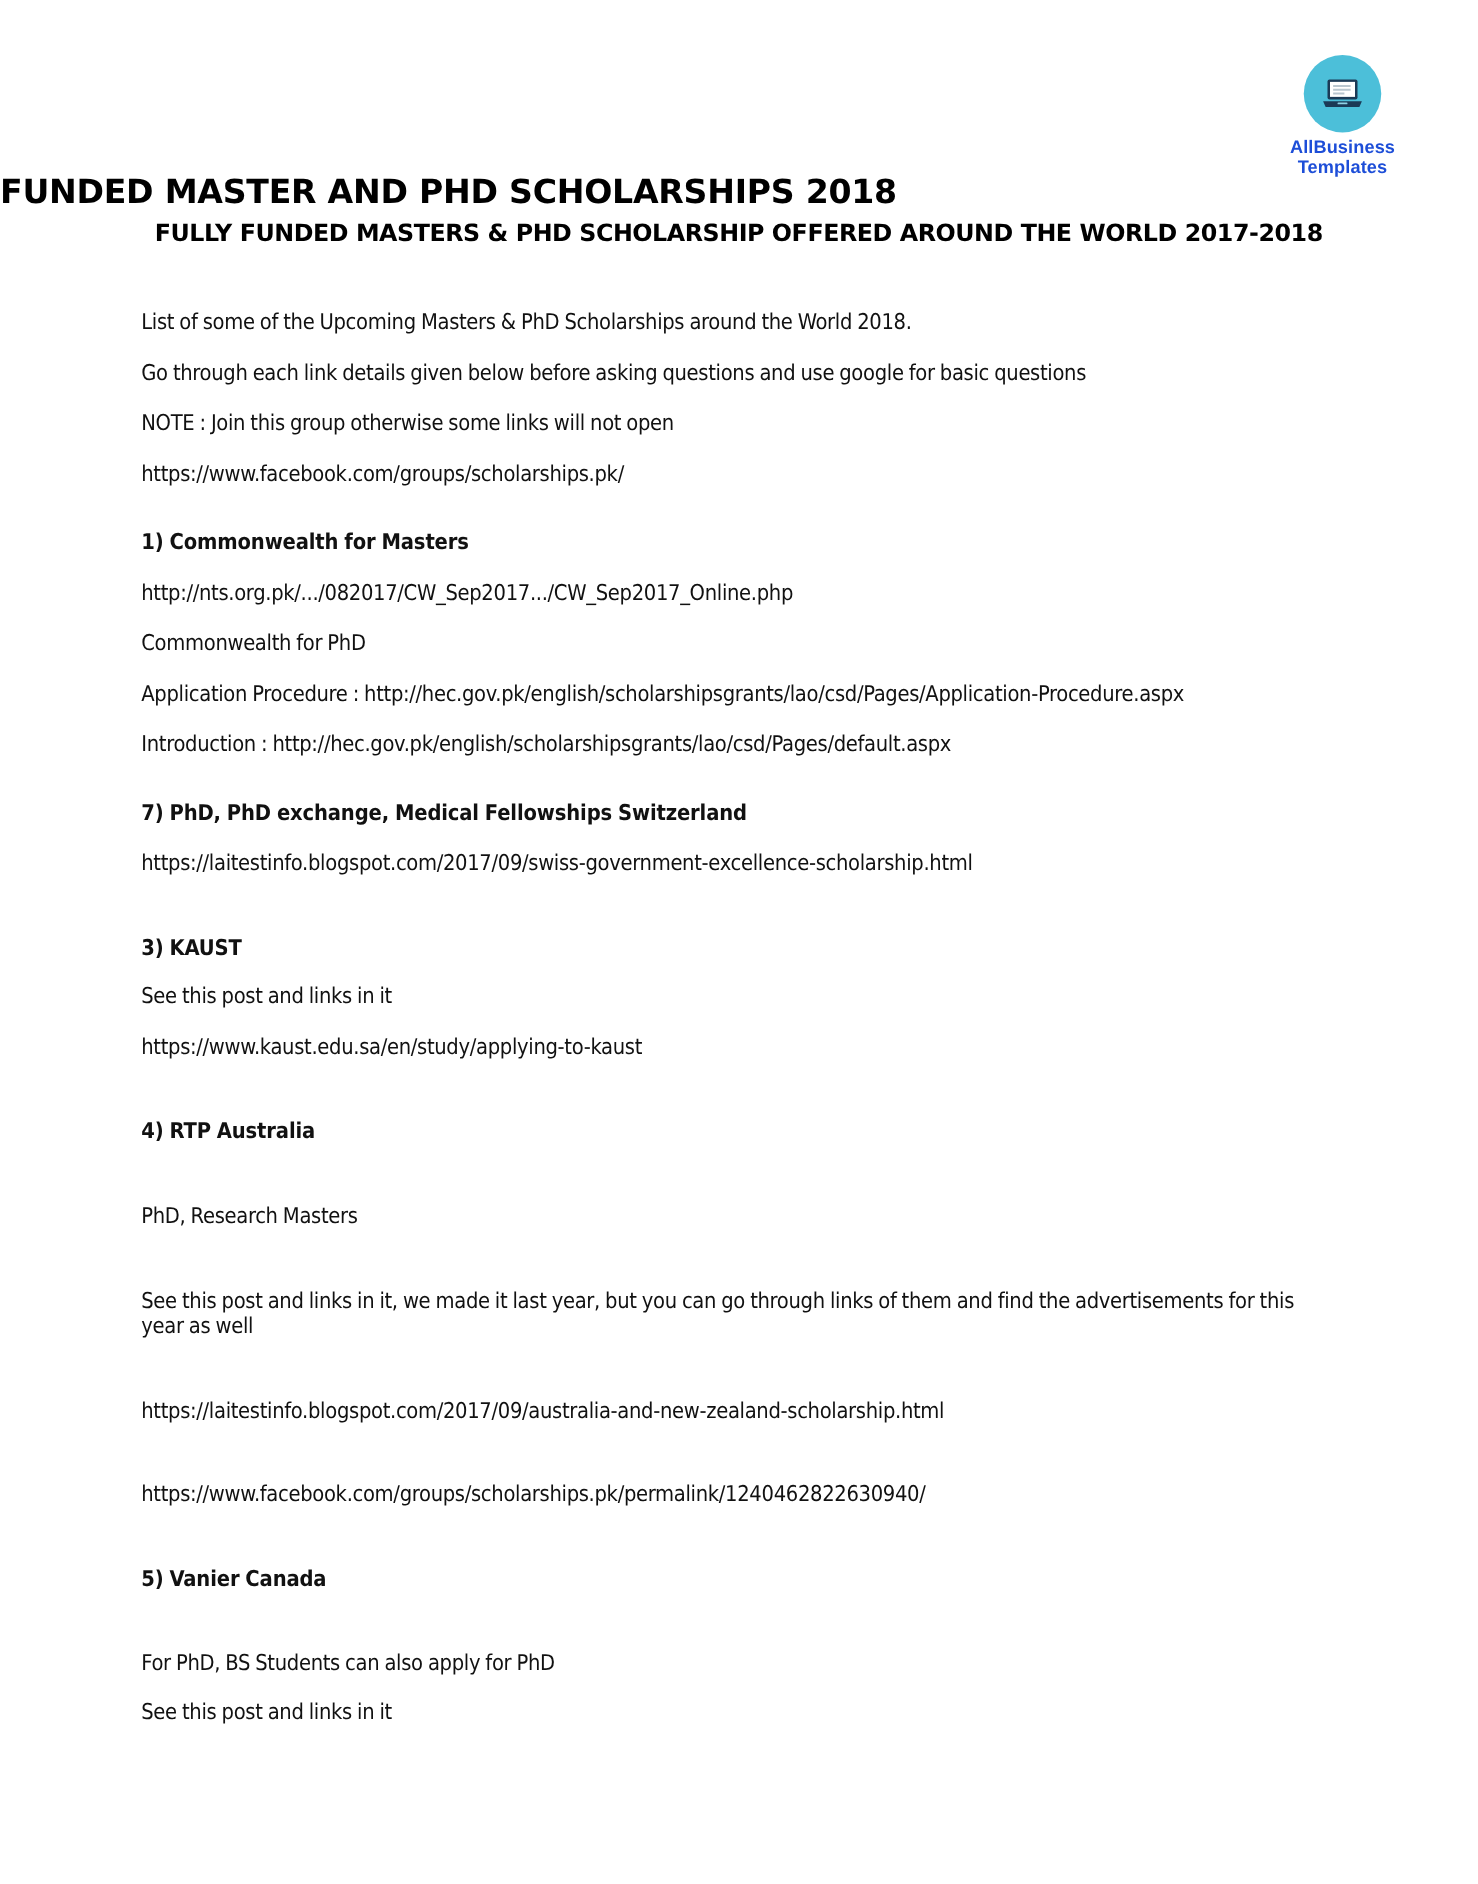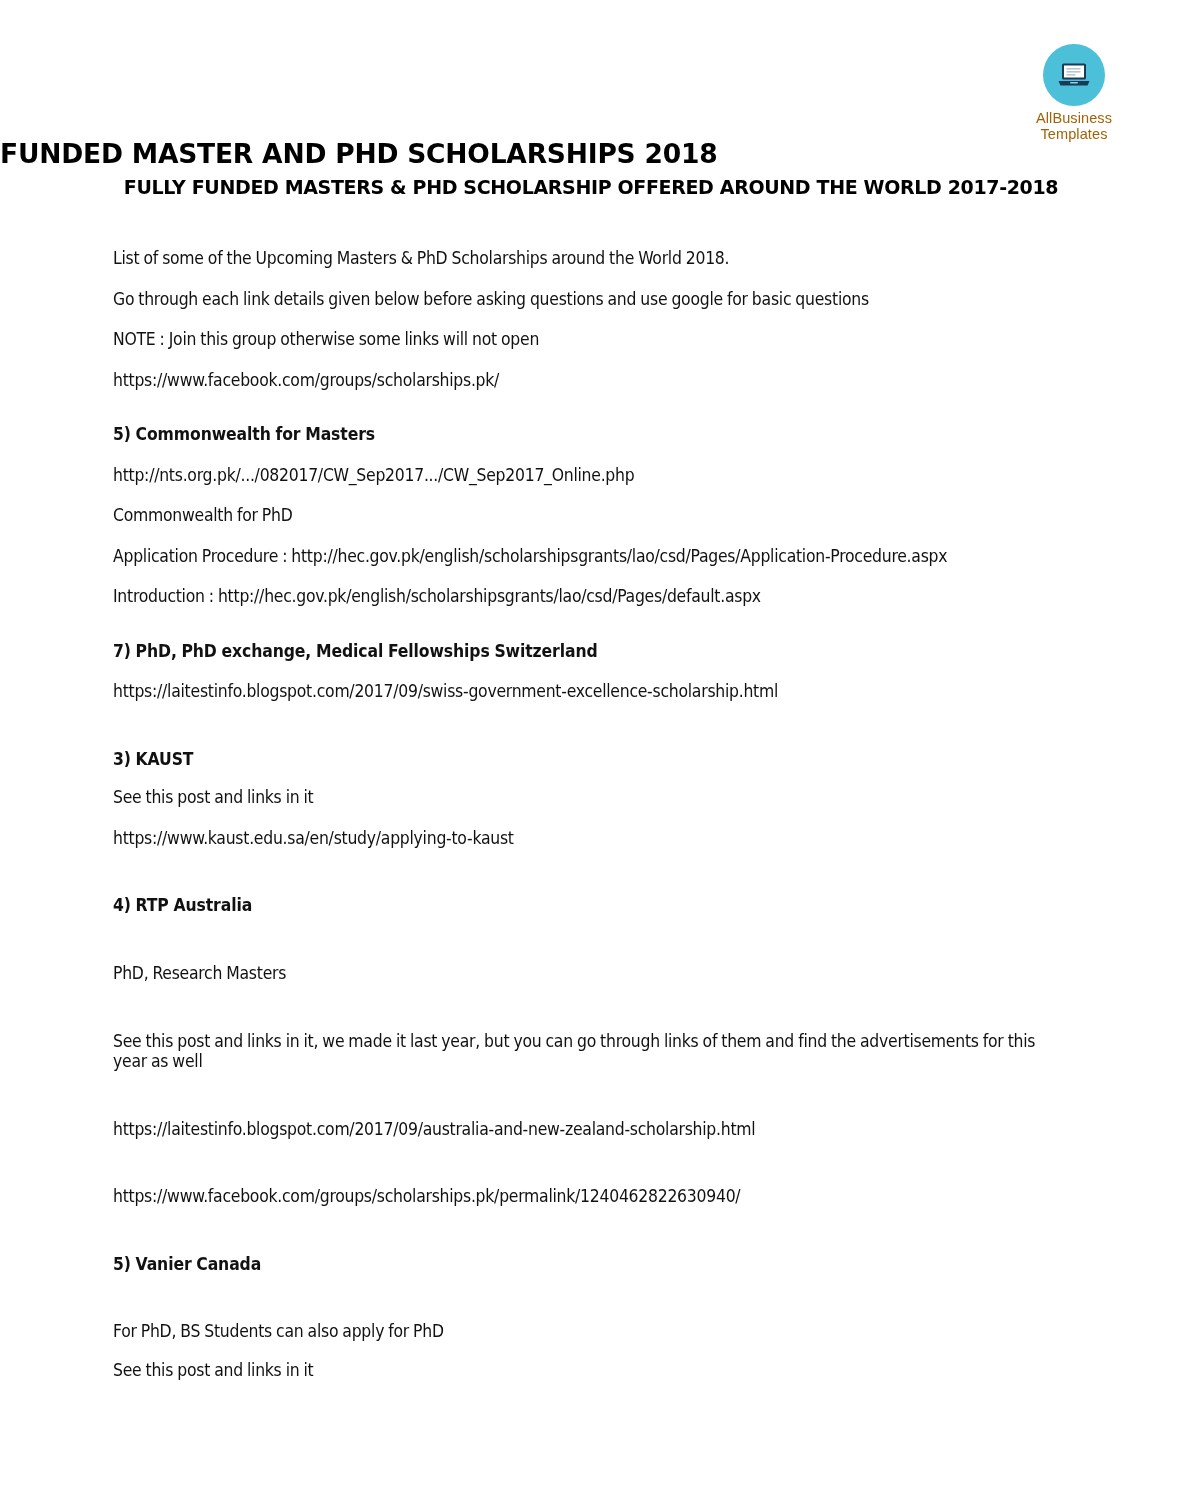--- a/index.html
+++ b/index.html
@@ -42,23 +42,24 @@
   .logo-circle svg {
     position: absolute;
     top: 50%;
     left: 50%;
     transform: translate(-50%, -50%);
     display: block;
   }
   .logo-text {
     font-family: "Liberation Sans", sans-serif;
     font-size: 14.5px;
-    color: #a16207;
+    color: #1d4ed8;
     letter-spacing: 0.1px;
     display: block;
+    font-weight: bold;
   }
 
   
   .doc-title {
     position: absolute;
     top: 138px;
     left: 0;
     width: 100%;
     text-align: left;
     font-family: "DejaVu Sans", sans-serif;
@@ -133,21 +134,21 @@
   <div class="doc-title">FUNDED MASTER AND PHD SCHOLARSHIPS 2018</div>
   <div class="doc-subtitle">FULLY FUNDED MASTERS &amp; PHD SCHOLARSHIP OFFERED AROUND THE WORLD 2017-2018</div>
 
   <div class="body-wrap">
 
     <p class="line">List of some of the Upcoming Masters &amp; PhD Scholarships around the World 2018.</p>
     <p class="line">Go through each link details given below before asking questions and use google for basic questions</p>
     <p class="line">NOTE : Join this group otherwise some links will not open</p>
     <p class="line">https://www.facebook.com/groups/scholarships.pk/</p>
 
-    <p class="line bold gap-before">5) Commonwealth for Masters</p>
+    <p class="line bold gap-before">1) Commonwealth for Masters</p>
     <p class="line">http://nts.org.pk/.../082017/CW_Sep2017.../CW_Sep2017_Online.php</p>
     <p class="line">Commonwealth for PhD</p>
     <p class="line">Application Procedure : http://hec.gov.pk/english/scholarshipsgrants/lao/csd/Pages/Application-Procedure.aspx</p>
     <p class="line">Introduction : http://hec.gov.pk/english/scholarshipsgrants/lao/csd/Pages/default.aspx</p>
 
     <p class="line bold gap-before">7) PhD, PhD exchange, Medical Fellowships Switzerland</p>
     <p class="line">https://laitestinfo.blogspot.com/2017/09/swiss-government-excellence-scholarship.html</p>
 
     <p class="line bold gap-before tight">3) KAUST</p>
     <p class="line">See this post and links in it</p>

